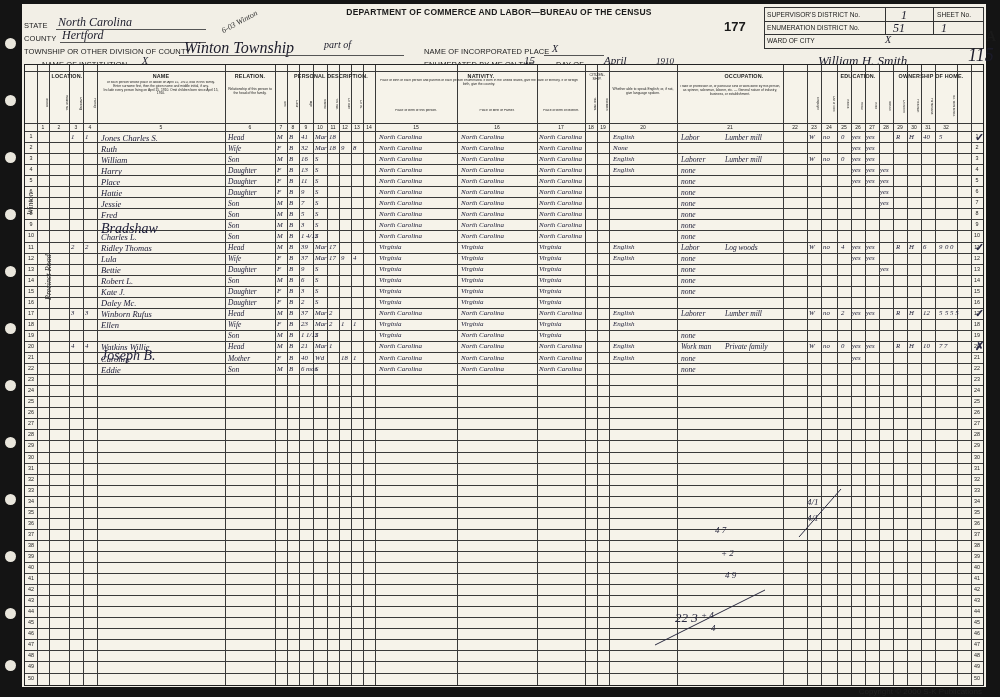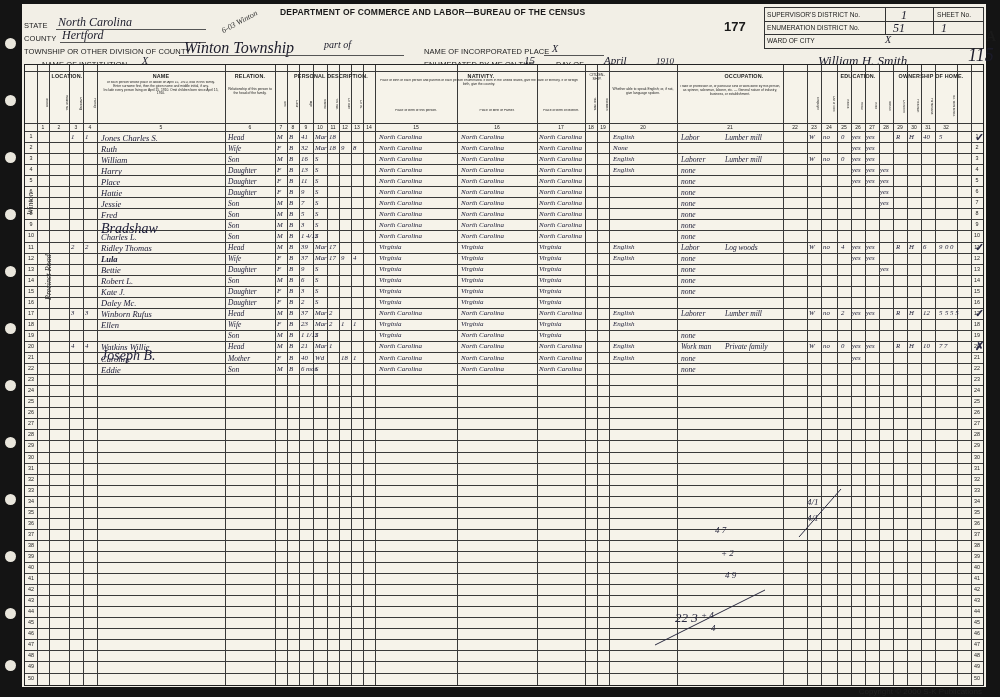--- a/index.html
+++ b/index.html
@@ -30,21 +30,21 @@
   }
   .botbar{
     position:absolute;right:18px;bottom:0px;height:12px;
     color:#222;font-size:8px;font-family:"Liberation Sans", sans-serif;
     display:flex;align-items:center;
   }
 
   
   .hdr{position:absolute;left:24px;top:5px;width:958px;height:58px;color:#1a1a1a;}
   .hdr .dept{
-    position:absolute;left:256px;top:2px;width:470px;
+    position:absolute;left:240px;top:2px;width:470px;text-align:center;
     font-size:8.5px;font-weight:bold;font-family:"Liberation Sans",sans-serif;
     letter-spacing:.2px;
   }
   .hdr .title{
     position:absolute;left:190px;top:12px;width:570px;text-align:center;
     font-size:15px;font-weight:bold;font-family:"Liberation Sans",sans-serif;
     letter-spacing:.3px;
   }
   .hdr .sheetno177{position:absolute;left:700px;top:14px;font-size:13px;font-weight:bold;
     font-family:"Liberation Sans",sans-serif;}
@@ -610,21 +610,21 @@
         <div class="ent" style="left: 798px; top: 178px; font-size: 6.8px;">no</div>
         <div class="ent" style="left: 816px; top: 178px; font-size: 6.8px;">4</div>
         <div class="ent" style="left: 827px; top: 178px; font-size: 6.8px;">yes</div>
         <div class="ent" style="left: 841px; top: 178px; font-size: 6.8px;">yes</div>
         <div class="ent" style="left: 871px; top: 178px; font-size: 6.8px;">R</div>
         <div class="ent" style="left: 884px; top: 178px; font-size: 6.8px;">H</div>
         <div class="ent" style="left: 898px; top: 178px; font-size: 6.8px;">6</div>
         <div class="ent" style="left: 914px; top: 178px; font-size: 6.8px;">9</div>
         <div class="ent" style="left: 920px; top: 178px; font-size: 6.8px;">0 0</div>
         <div class="check" style="left: 950px; top: 176px;">✓</div>
-        <div class="ent" style="left: 76px; top: 189.05px; font-size: 8.5px; font-weight: bold;">Lula</div>
+        <div class="ent" style="left: 76px; top: 189.05px; font-size: 8.5px;">Lula</div>
         <div class="ent" style="left: 203px; top: 189.05px; font-size: 7.5px;">Wife</div>
         <div class="ent" style="left: 252px; top: 189.05px; font-size: 6.8px;">F</div>
         <div class="ent" style="left: 264px; top: 189.05px; font-size: 6.8px;">B</div>
         <div class="ent" style="left: 276px; top: 189.05px; font-size: 6.8px;">37</div>
         <div class="ent" style="left: 290px; top: 189.05px; font-size: 6.8px;">Mar</div>
         <div class="ent" style="left: 304px; top: 189.05px; font-size: 6.8px;">17</div>
         <div class="ent" style="left: 316px; top: 189.05px; font-size: 6.8px;">9</div>
         <div class="ent" style="left: 328px; top: 189.05px; font-size: 6.8px;">4</div>
         <div class="ent" style="left: 354px; top: 189.05px; font-size: 7px;">Virginia</div>
         <div class="ent" style="left: 436px; top: 189.05px; font-size: 7px;">Virginia</div>

